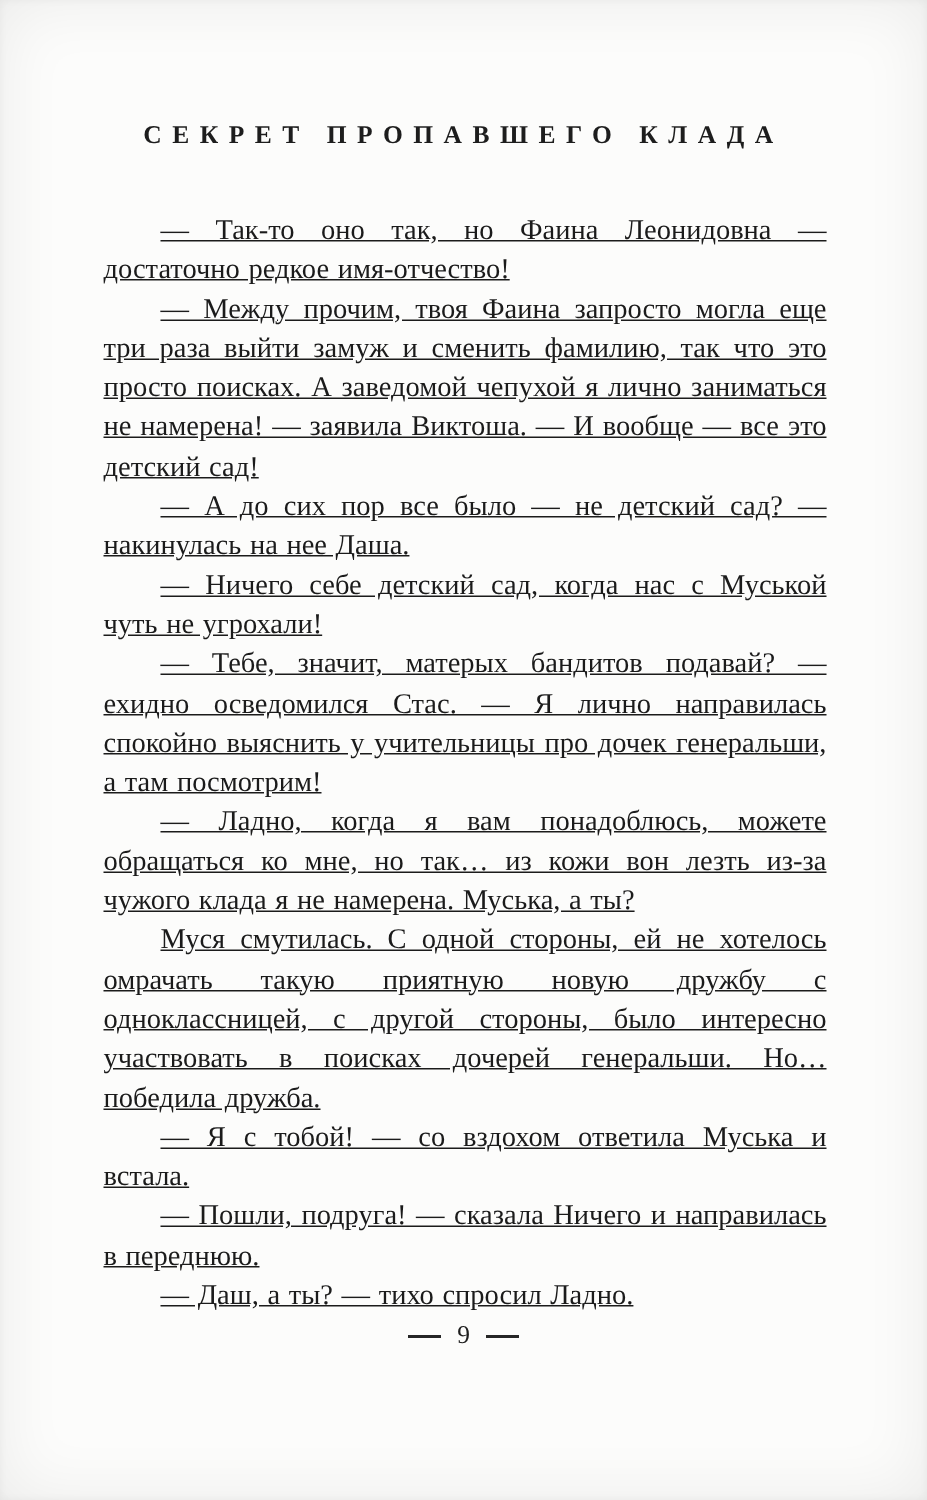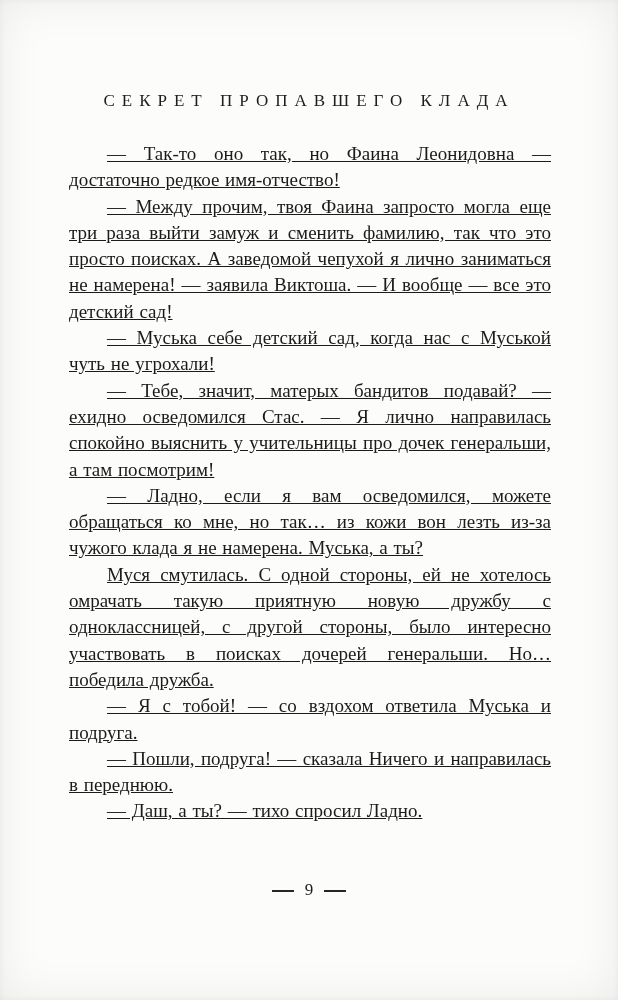--- a/index.html
+++ b/index.html
@@ -14,26 +14,26 @@
       margin: 0 auto;
       background: #fcfcfb;
       box-sizing: border-box;
       font-family: "Liberation Serif", "DejaVu Serif", serif;
       color: #1b1b1b;
       box-shadow: inset 0 0 45px rgba(0,0,0,0.07), inset 0 0 6px rgba(0,0,0,0.05);
       overflow: hidden;
     }
     .running-head {
       position: absolute;
-      top: 91px;
+      top: 80px;
       left: 0;
       right: 0;
       text-align: center;
       font-size: 17px;
-      font-weight: 400;
+      font-weight: 700;
       letter-spacing: 7px;
       color: #1d1d1d;
       white-space: nowrap;
     }
     .body-text {
       position: absolute;
       top: 141px;
       left: 69px;
       right: 67px;
       font-size: 19px;
@@ -73,25 +73,26 @@
 </head>
 <body>
 
 <div class="book-page">
 
   <div class="running-head">СЕКРЕТ ПРОПАВШЕГО КЛАДА</div>
 
   <div class="body-text">
     <p>— Так-то оно так, но Фаина Леонидовна — достаточно редкое имя-отчество!</p>
     <p>— Между прочим, твоя Фаина запросто могла еще три раза выйти замуж и сменить фамилию, так что это просто поисках. А заведомой чепухой я лично заниматься не намерена! — заявила Виктоша. — И вообще — все это детский сад!</p>
-    <p>— Муська себе детский сад, когда нас с Муськой чуть не угрохали!</p>
+    <p>— А до сих пор все было — не детский сад? — накинулась на нее Даша.</p>
+    <p>— Ничего себе детский сад, когда нас с Муськой чуть не угрохали!</p>
     <p>— Тебе, значит, матерых бандитов подавай? — ехидно осведомился Стас. — Я лично направилась спокойно выяснить у учительницы про дочек генеральши, а там посмотрим!</p>
-    <p>— Ладно, если я вам осведомился, можете обращаться ко мне, но так… из кожи вон лезть из-за чужого клада я не намерена. Муська, а ты?</p>
+    <p>— Ладно, когда я вам понадоблюсь, можете обращаться ко мне, но так… из кожи вон лезть из-за чужого клада я не намерена. Муська, а ты?</p>
     <p>Муся смутилась. С одной стороны, ей не хотелось омрачать такую приятную новую дружбу с одноклассницей, с другой стороны, было интересно участвовать в поисках дочерей генеральши. Но… победила дружба.</p>
-    <p>— Я с тобой! — со вздохом ответила Муська и подруга.</p>
+    <p>— Я с тобой! — со вздохом ответила Муська и встала.</p>
     <p>— Пошли, подруга! — сказала Ничего и направилась в переднюю.</p>
     <p>— Даш, а ты? — тихо спросил Ладно.</p>
   </div>
 
   <div class="page-footer">
     <span class="footer-rule"></span>
     <span class="page-num">9</span>
     <span class="footer-rule"></span>
   </div>
 

